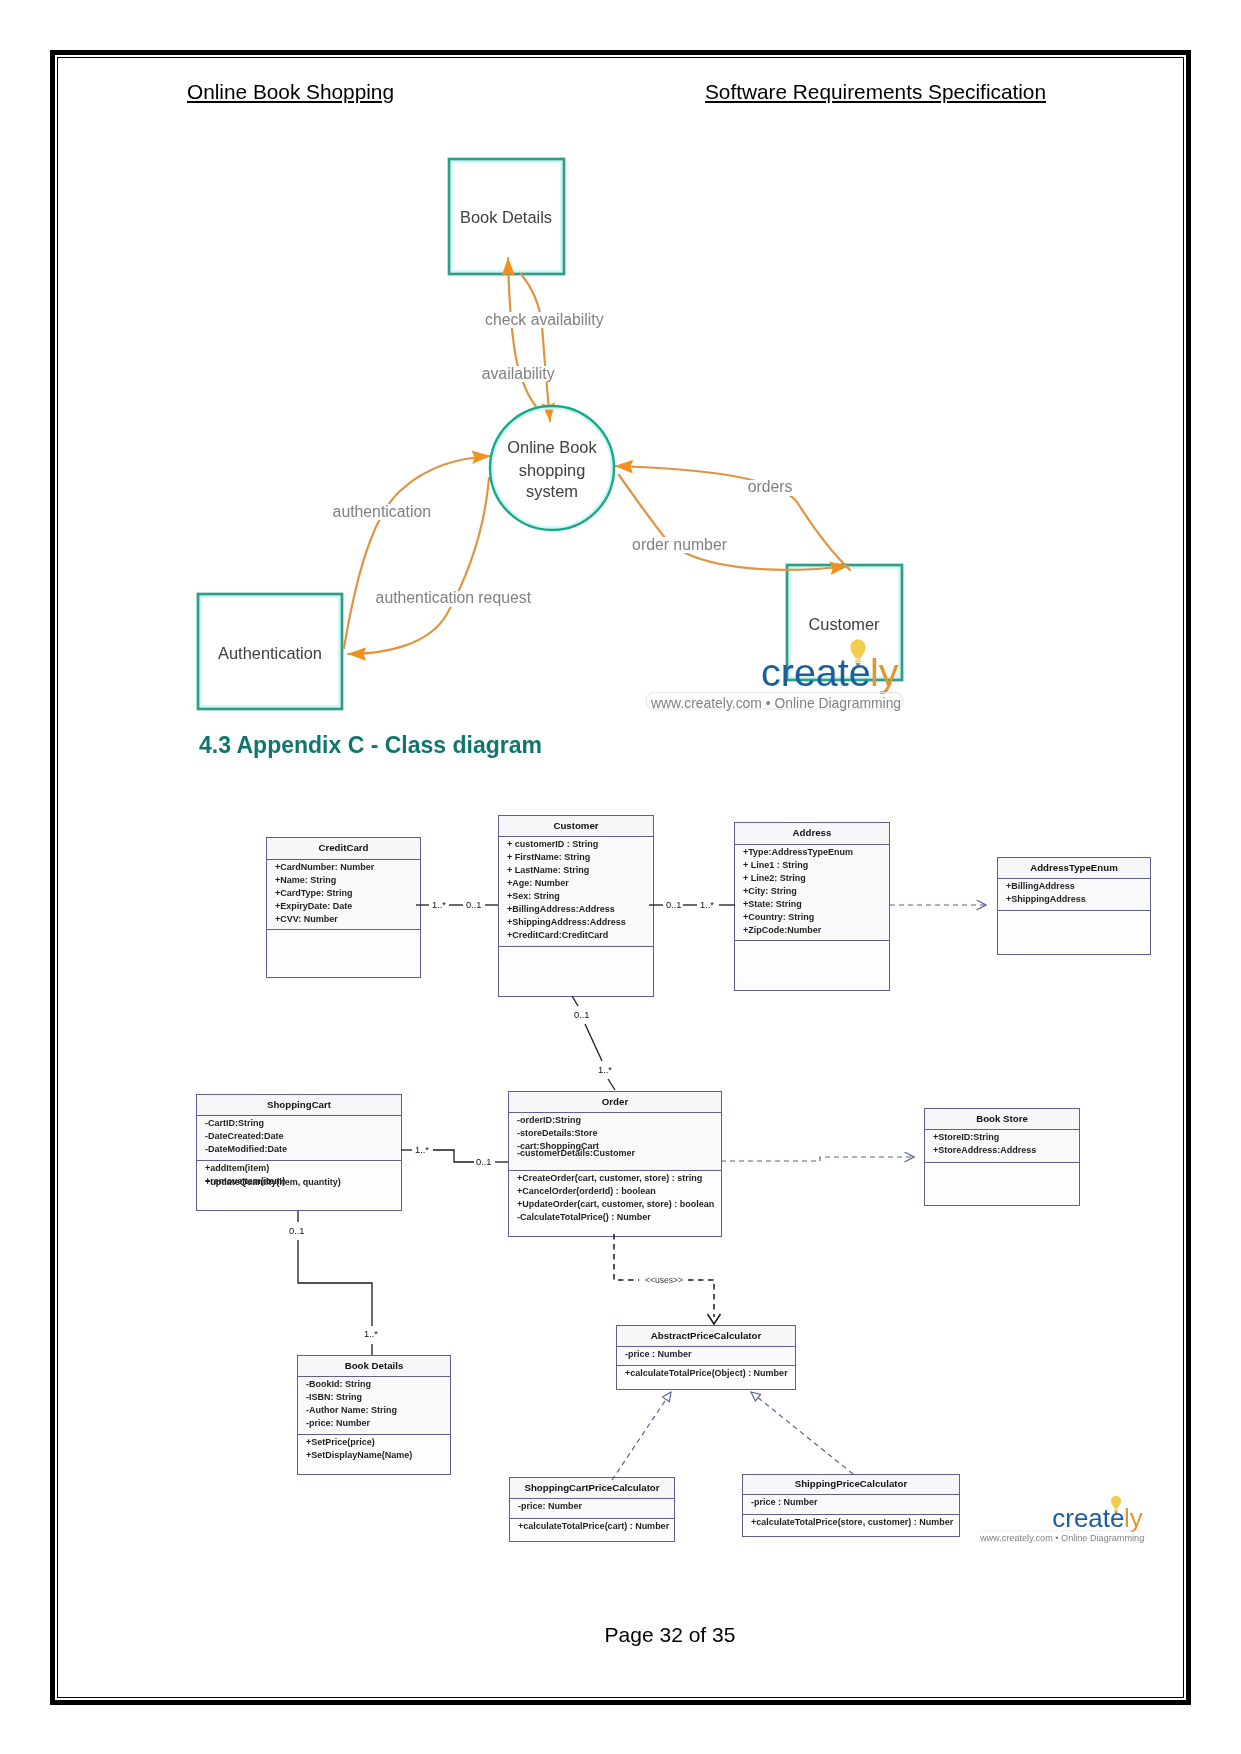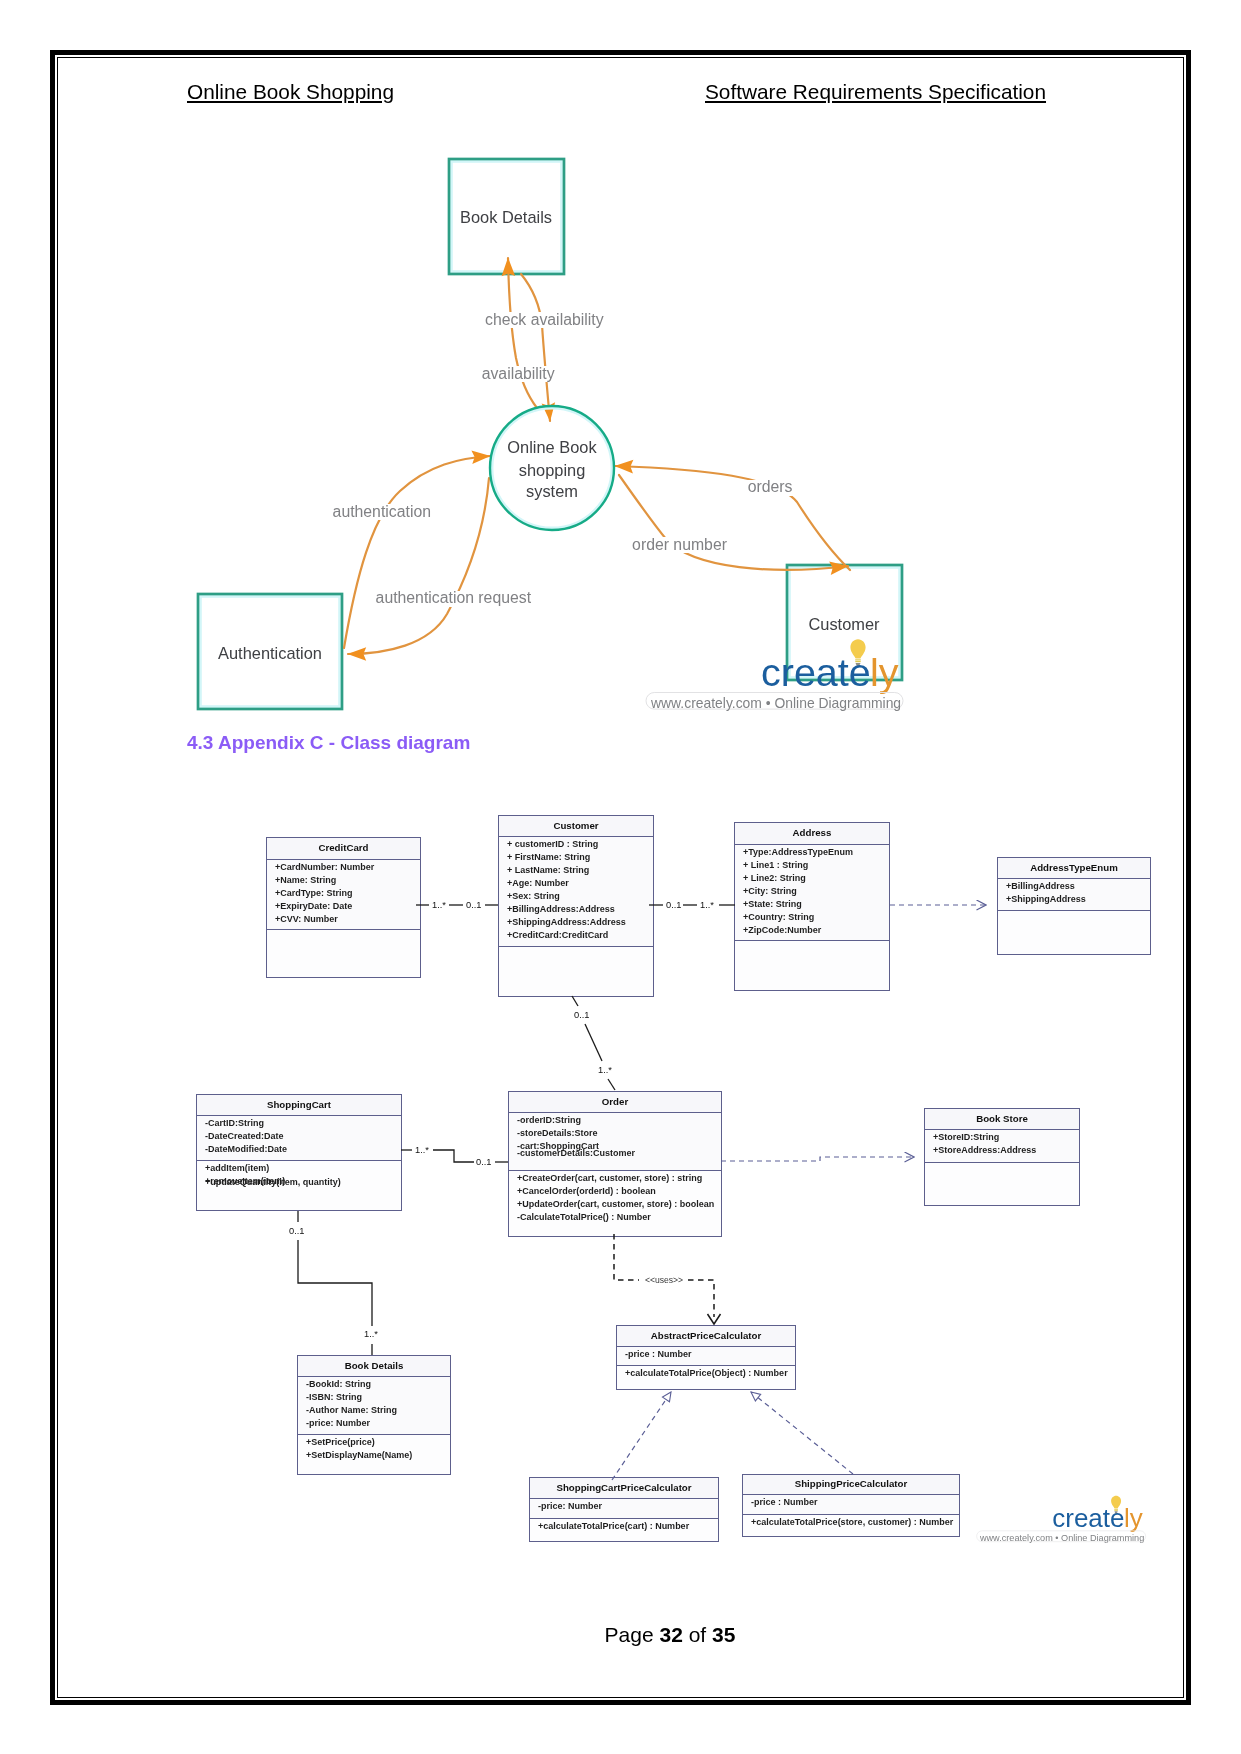--- a/index.html
+++ b/index.html
@@ -4,34 +4,34 @@
 <style>
   html,body{margin:0;padding:0;background:#ffffff;}
   body{width:1241px;height:1754px;position:relative;overflow:hidden;
        font-family:"Liberation Sans",sans-serif;-webkit-font-smoothing:antialiased;}
   .page-outer{position:absolute;left:50px;top:50px;width:1141px;height:1655px;
               border:5px solid #000;box-sizing:border-box;}
   .page-inner{position:absolute;left:2px;top:2px;right:2px;bottom:2px;
               border:1px solid #000;box-sizing:border-box;}
   .hdr{position:absolute;font-size:20.8px;color:#000;white-space:nowrap;text-decoration:underline;}
   .sec-head{position:absolute;font-family:"Liberation Sans",sans-serif;font-weight:bold;
-            font-size:19px;color:#8b5cf6;white-space:nowrap;}
+            font-size:23px;color:#0f766e;white-space:nowrap;margin-left:12px;}
   .cls{position:absolute;box-sizing:border-box;border:1.4px solid #5d5f8c;background:#fdfdfe;}
   .cls .cls-hdr-bg{position:absolute;left:0;right:0;top:0;background:#f7f7fa;}
   .cls .cls-attr-bg{position:absolute;left:0;right:0;background:#fafafc;}
   .cls .cls-title{position:absolute;left:0;right:0;text-align:center;
                   font-family:"Liberation Sans",sans-serif;font-weight:bold;font-size:9.7px;
                   color:#101010;white-space:nowrap;}
   .cls .div{position:absolute;left:0;right:0;height:0;border-top:1.2px solid #5d5f8c;}
   .cls .row{position:absolute;left:8px;font-family:"Liberation Sans",sans-serif;font-size:9px;
             color:#1e1e1e;white-space:nowrap;font-weight:bold;}
   .cdg{position:absolute;left:0;top:0;}
   .footer{position:absolute;left:520px;width:300px;top:1623px;text-align:center;
           font-family:"Liberation Sans",sans-serif;font-size:21px;color:#000;}
-  .footer b{font-weight:bold;}
+  .footer b{font-weight:normal;}
   .wm{position:absolute;}
   .wm .wm-word{font-family:"Liberation Sans",sans-serif;font-size:39.5px;}
   .wm .wm-tag{font-family:"Liberation Sans",sans-serif;font-size:13.9px;fill:#808285;}
 </style>
 </head>
 <body>
 
 <div class="page-outer">
   <div class="page-inner"></div>
 </div>
@@ -235,21 +235,21 @@
   </div>
 <div class="cls" style="left:616px;top:1325px;width:180px;height:65px;">
     <div class="cls-hdr-bg" style="height:21px"></div>
     <div class="cls-attr-bg" style="top:21px;height:19px"></div>
     <div class="cls-title" style="top:3.5px">AbstractPriceCalculator</div>
     <div class="div" style="top:20px"></div>
     <div class="row" style="top:23px">-price : Number</div>
     <div class="div" style="top:39px"></div>
     <div class="row" style="top:42px">+calculateTotalPrice(Object) : Number</div>
   </div>
-<div class="cls" style="left:529px;top:1477px;width:190px;height:65px;">
+<div class="cls" style="left:509px;top:1477px;width:166px;height:65px;">
     <div class="cls-hdr-bg" style="height:21px"></div>
     <div class="cls-attr-bg" style="top:21px;height:20px"></div>
     <div class="cls-title" style="top:3.5px">ShoppingCartPriceCalculator</div>
     <div class="div" style="top:20px"></div>
     <div class="row" style="top:23px">-price: Number</div>
     <div class="div" style="top:40px"></div>
     <div class="row" style="top:43px">+calculateTotalPrice(cart) : Number</div>
   </div>
 <div class="cls" style="left:742px;top:1474px;width:218px;height:63px;">
     <div class="cls-hdr-bg" style="height:20px"></div>

